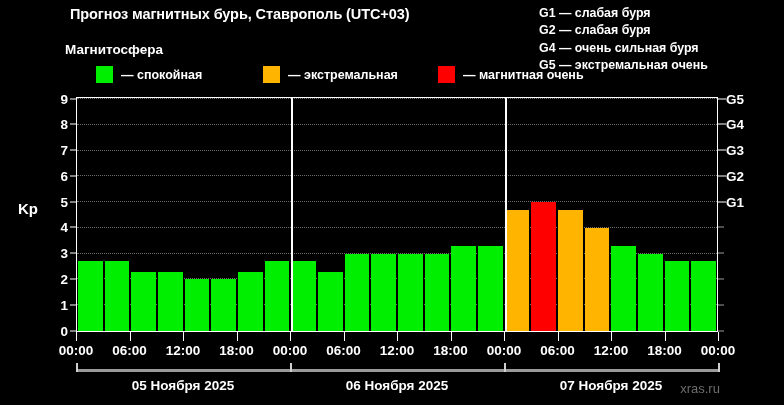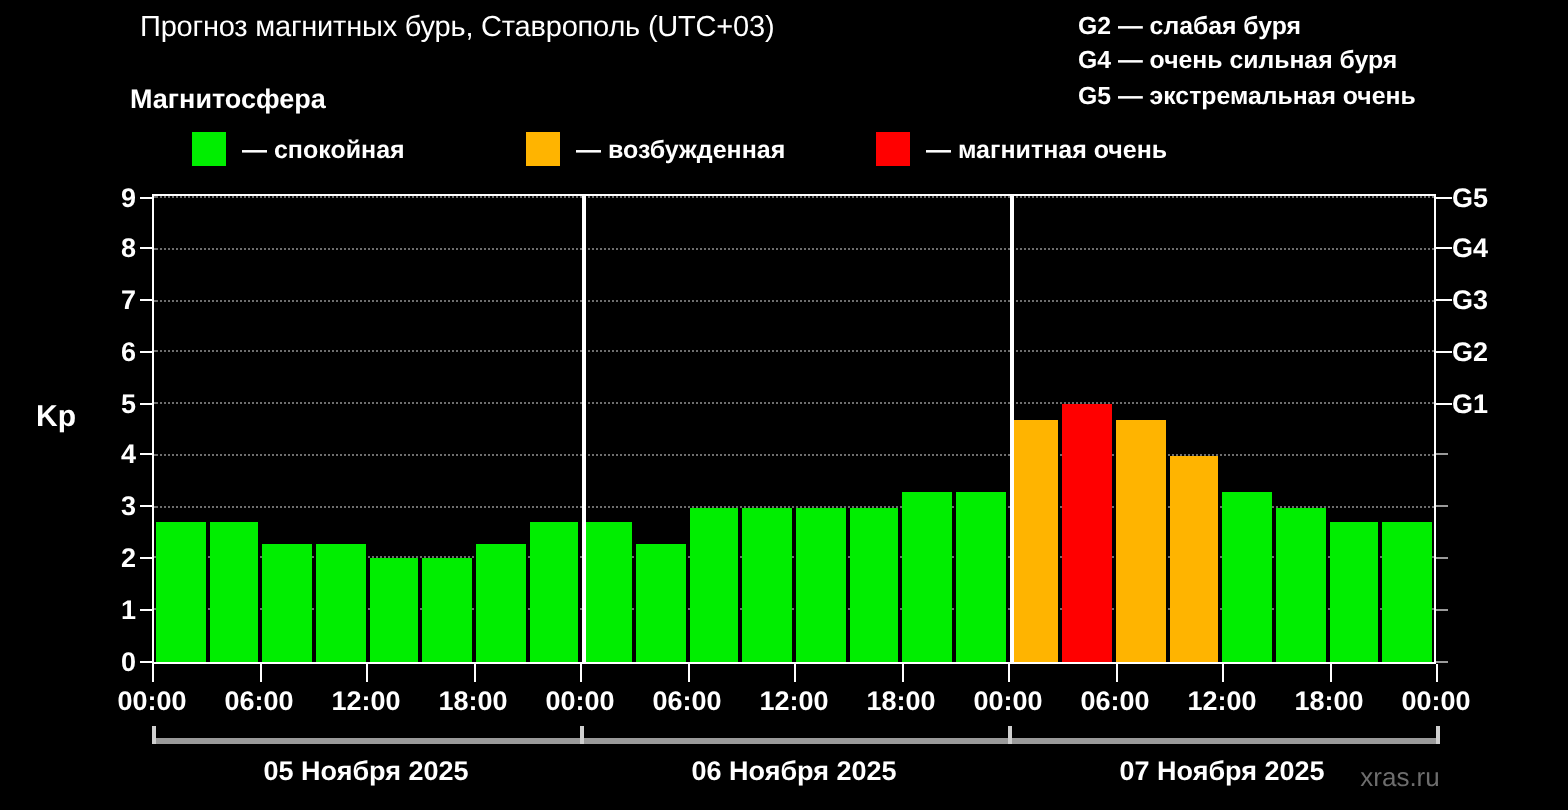--- a/index.html
+++ b/index.html
@@ -4,21 +4,21 @@
 <style>
   html,body{margin:0;padding:0;background:#000;}
   body{
     width:784px;height:405px;position:relative;overflow:hidden;
     font-family:"Liberation Sans","DejaVu Sans",sans-serif;
     color:#fff;
   }
   
   #title{
     position:absolute; left:70px; top:6px;
-    font-size:14.5px; font-weight:normal; letter-spacing:-0.1px;
+    font-size:14.5px; font-weight:bold; letter-spacing:-0.1px;
     white-space:nowrap;
   }
   #magnetosphere-label{
     position:absolute; left:65px; top:42px;
     font-size:13.5px; font-weight:bold;
   }
   #legend-row{
     position:absolute; left:65px; top:66px;
     display:flex; align-items:center; gap:0px;
     font-size:12.5px; font-weight:bold; white-space:nowrap;
@@ -129,29 +129,30 @@
 
 <div id="magnetosphere-label">Магнитосфера</div>
 
 <div id="legend-row">
   <span class="legend-item">
     <span class="legend-swatch" style="background:#00ee00"></span>
     <span class="legend-text">— спокойная</span>
   </span>
   <span class="legend-item">
     <span class="legend-swatch" style="background:#ffb400"></span>
-    <span class="legend-text">— возбужденная</span>
+    <span class="legend-text">— экстремальная</span>
   </span>
   <span class="legend-item">
     <span class="legend-swatch" style="background:#ff0000"></span>
     <span class="legend-text">— магнитная очень</span>
   </span>
 </div>
 
 <div id="g-scale">
+  <div>G1 — слабая буря</div>
   <div>G2 — слабая буря</div>
   <div>G4 — очень сильная буря</div>
   <div>G5 — экстремальная очень</div>
 </div>
 
 <div id="chart-wrap">
 
   <div id="kp-axis-title">Kp</div>
 
   <div id="plot">

